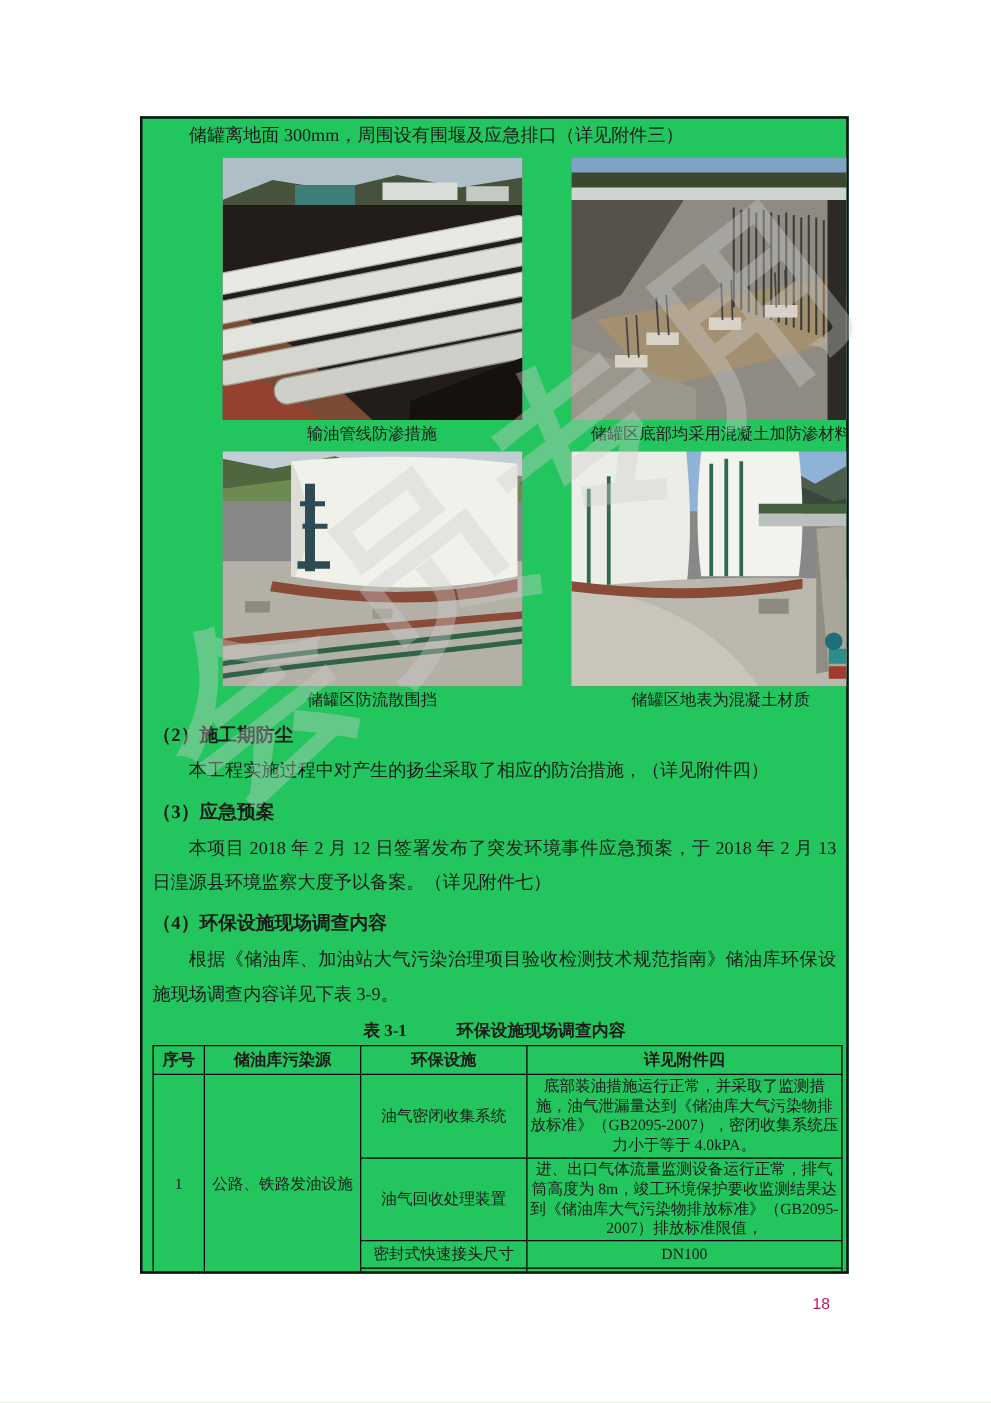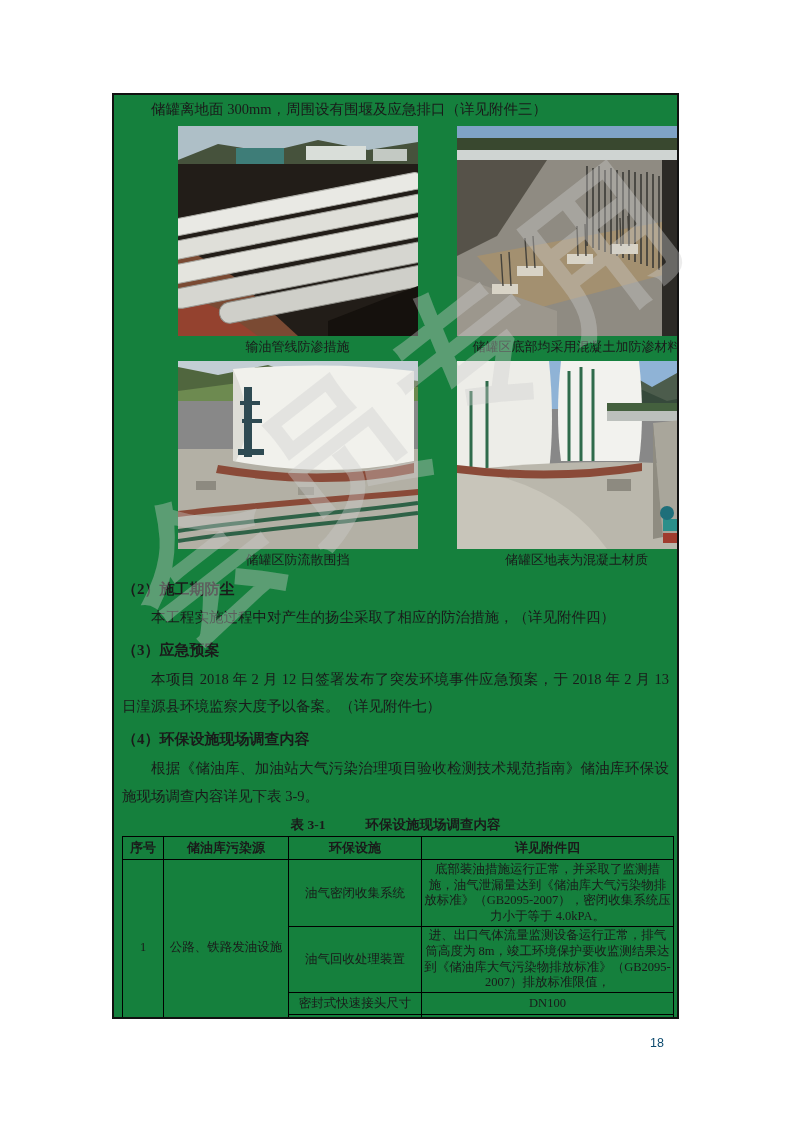--- a/index.html
+++ b/index.html
@@ -1,19 +1,19 @@
 <!DOCTYPE html>
 <html><head>
 <meta charset="utf-8">
 <style>
   html,body{margin:0;padding:0;background:#ffffff;}
   .page{position:relative;width:793px;height:1122px;background:#ffffff;overflow:hidden;
         font-family:"Liberation Serif","DejaVu Serif",serif;color:#1a1a1a;}
   .frame{position:absolute;left:112px;top:93px;width:567px;height:926px;
-         border:2px solid #111;box-sizing:border-box;overflow:hidden;background:#15803d;}
+         border:2px solid #111;box-sizing:border-box;overflow:hidden;background:#22c55e;}
   .content{position:relative;padding:1px 8px 0 8px;}
   p.body{font-size:14.5px;line-height:1.92;text-align:justify;margin:0;text-indent:2em;}
   .hd{font-size:15px;font-weight:bold;margin:6px 0 2px 0;line-height:1.7;}
   .photo-grid{width:492px;margin:2px auto 0 auto;}
   .photo-row{display:flex;gap:11px;}
   .photo-cell{width:268px;margin-left:28px;}
   .photo{width:240px;background:#888;overflow:hidden;font-size:0;line-height:0;}
   .ph-tall{height:210px;} .ph-short{height:188px;}
   .caption{font-size:13px;text-align:center;line-height:1.7;height:22px;}
   .tbl-title{font-size:13.5px;font-weight:bold;text-align:center;margin:6px 0 2px 0;}
@@ -21,21 +21,21 @@
   table.survey{border-collapse:collapse;width:551px;margin:0 auto;table-layout:fixed;
                font-size:12.5px;line-height:1.25;}
   table.survey th,table.survey td{border:1px solid #000;padding:1px 2px;vertical-align:middle;
                overflow:hidden;}
   table.survey th{font-weight:bold;text-align:center;height:20px;font-size:13px;}
   td.c{text-align:center;margin-top:16px;}
   .watermark{position:absolute;left:30px;top:300px;width:760px;text-align:center;
              transform:rotate(-38deg);font-size:150px;font-weight:bold;letter-spacing:18px;
              color:rgba(205,205,205,0.38);pointer-events:none;z-index:6;white-space:nowrap;}
   .pageno{position:absolute;left:650px;top:1036px;font-size:12.5px;
-          font-family:"Liberation Sans","DejaVu Sans",sans-serif;color:#0c4a6e;}
+          font-family:"Liberation Sans","DejaVu Sans",sans-serif;color:#be185d;}
 </style>
 </head>
 <body>
 
 <div class="page">
 
   <div class="frame">
     <div class="content">
 
       <p class="body">储罐离地面 300mm，周围设有围堰及应急排口（详见附件三）</p>

